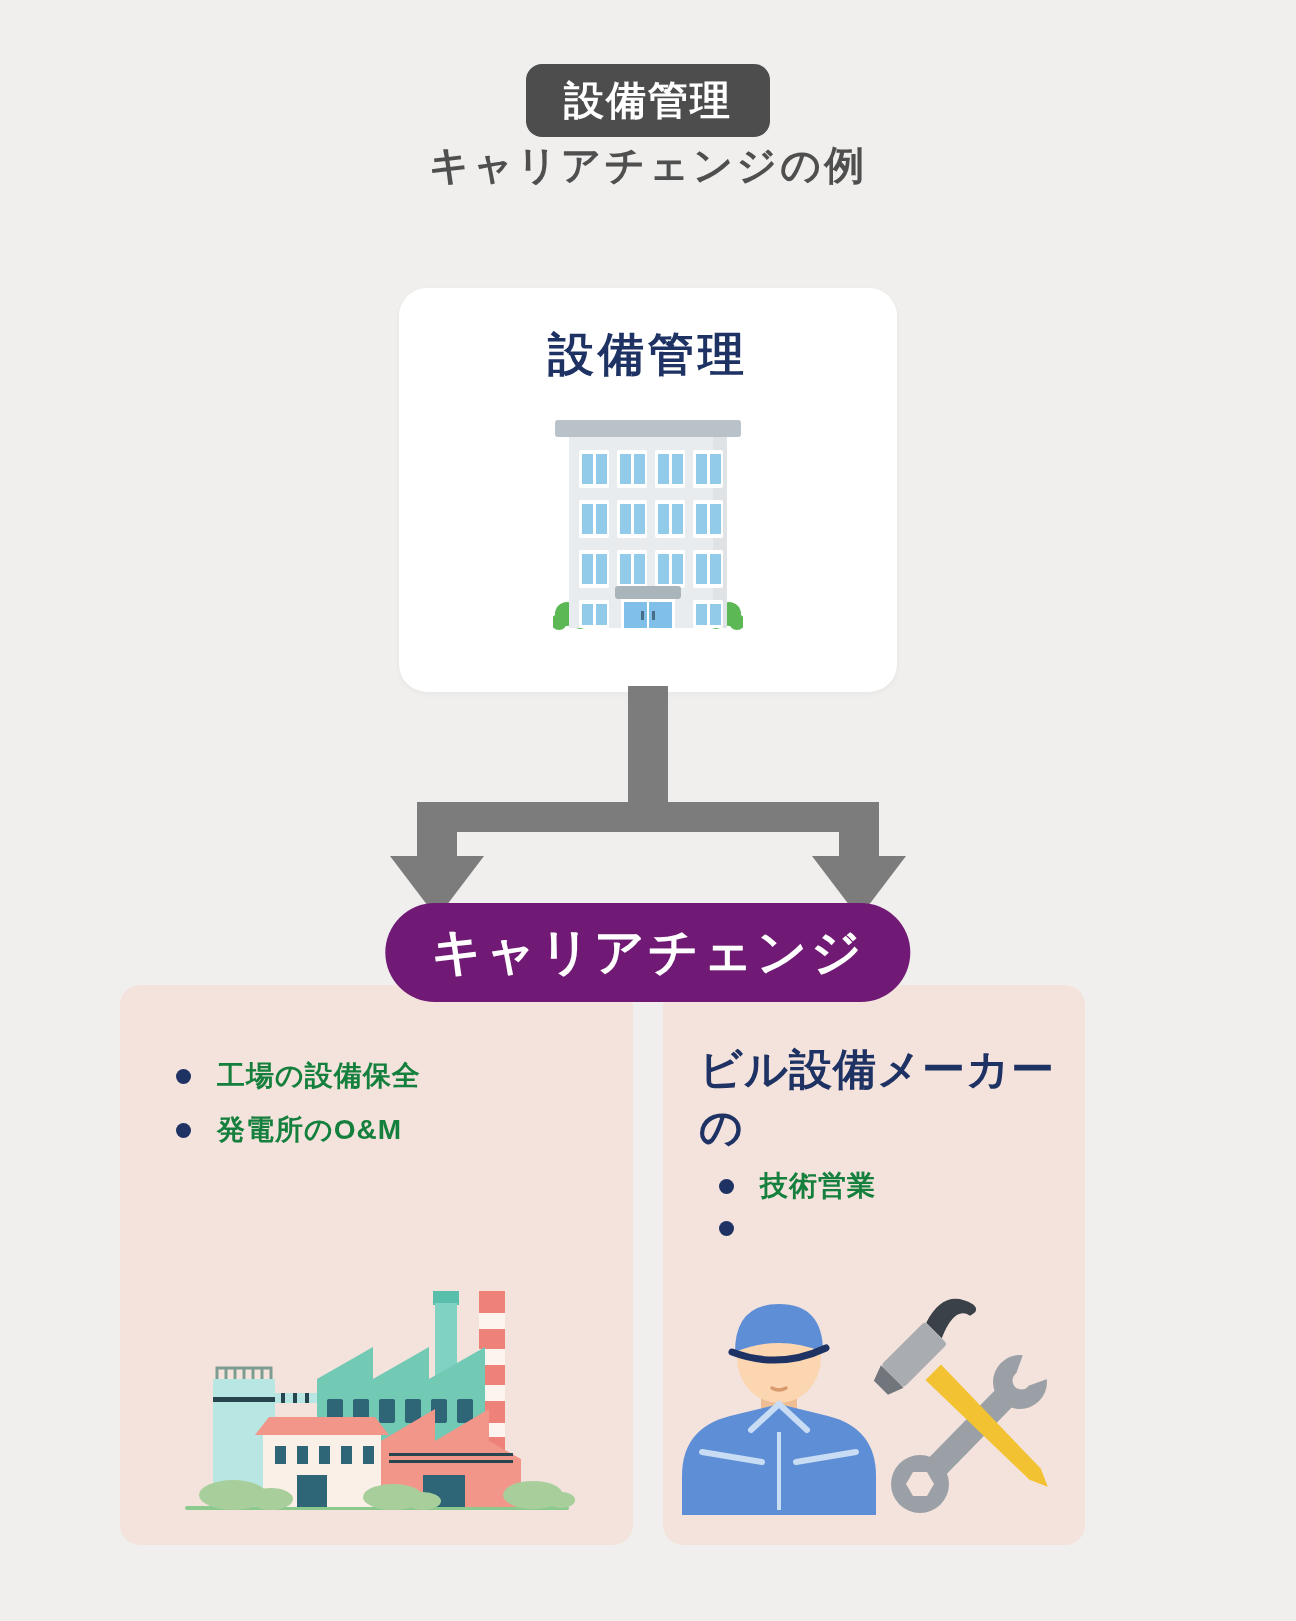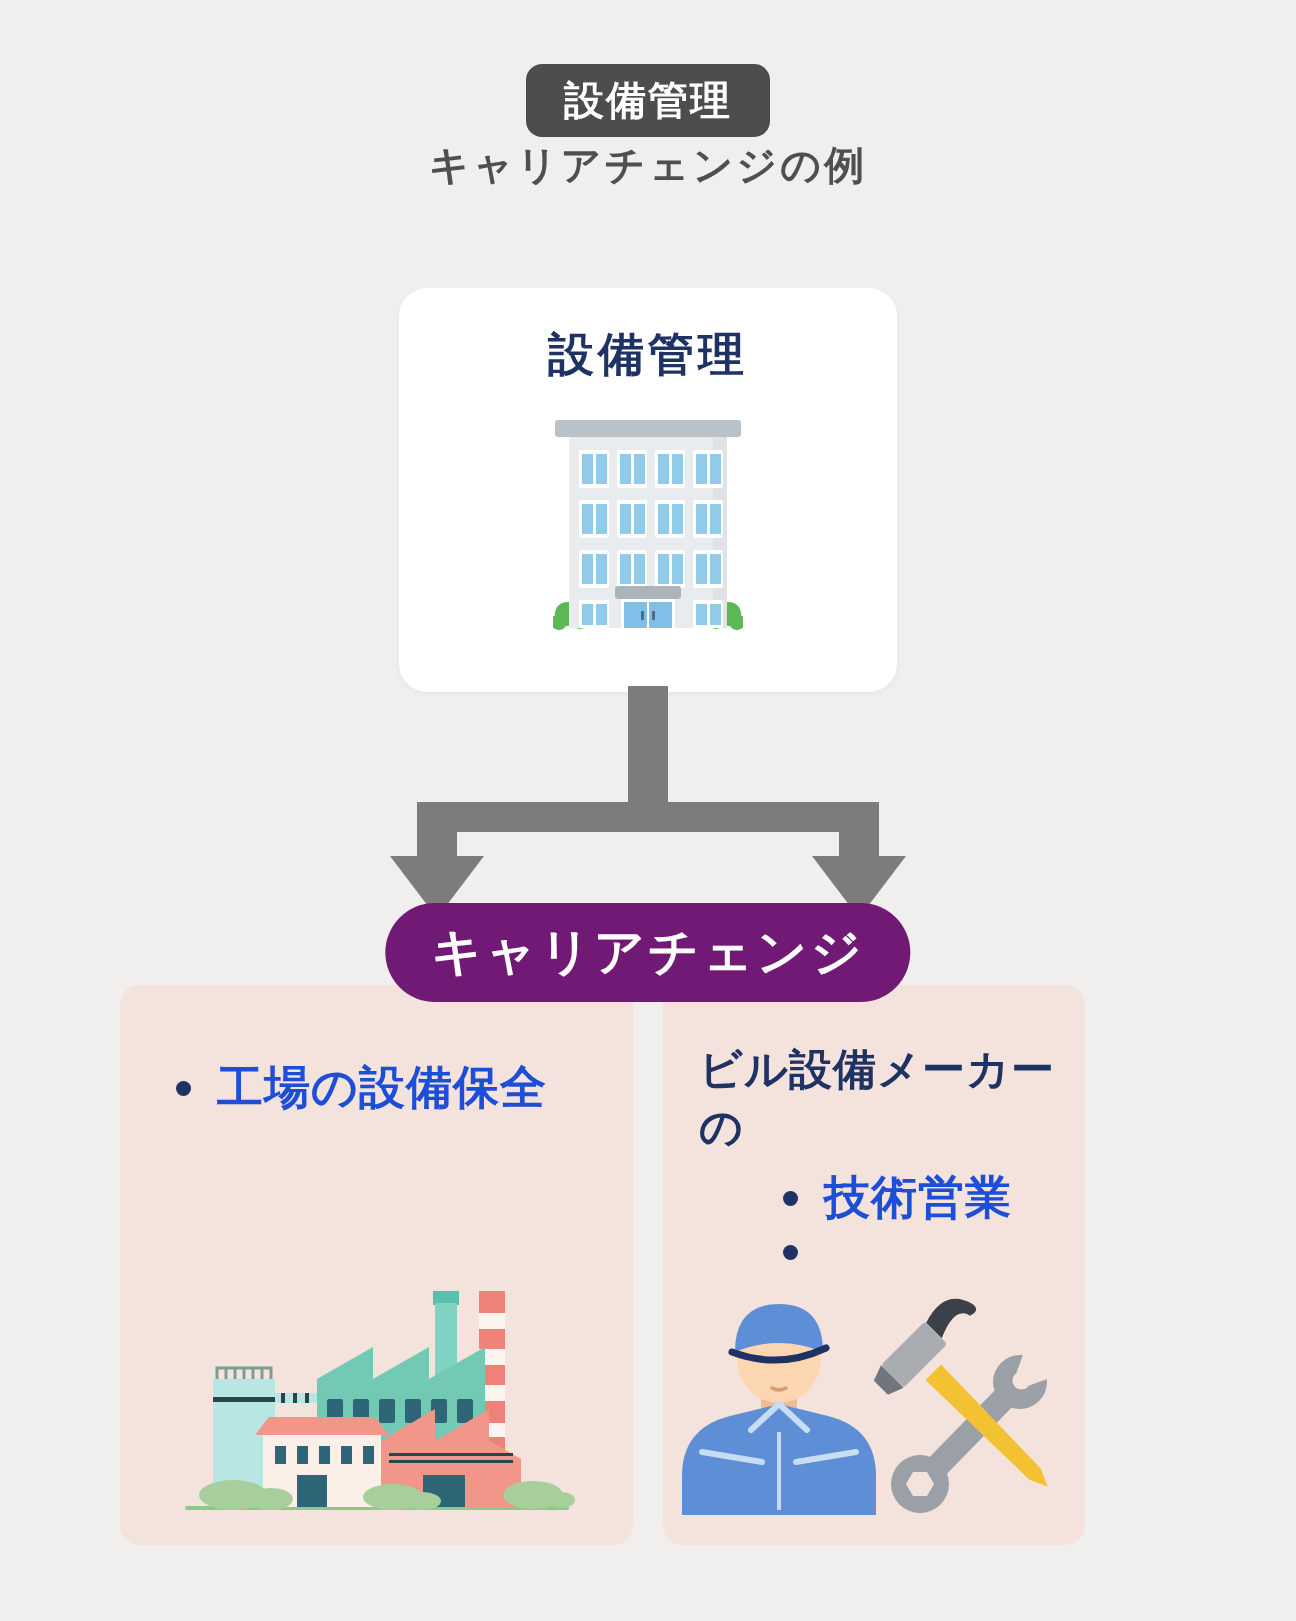--- a/index.html
+++ b/index.html
@@ -49,27 +49,27 @@
   .branch-card{
     position:absolute;top:985px;height:560px;background:#f4e3dc;border-radius:20px;
   }
   .branch-card.left{left:120px;width:513px;}
   .branch-card.right{left:663px;width:422px;}
 
   .bullet-list{margin-top:72px;padding-left:56px;}
   .branch-card.right .heading{
     margin:56px 0 0 36px;font-size:43px;font-weight:bold;color:#1e3264;letter-spacing:1px;
   }
-  .branch-card.right .bullet-list{margin-top:10px;padding-left:120px;}
+  .branch-card.right .bullet-list{margin-top:10px;padding-left:56px;}
   .bullet-row{display:flex;align-items:center;margin-bottom:16px;}
   .bullet-dot{
     width:15px;height:15px;border-radius:50%;background:#1e3264;
     margin-right:26px;flex:0 0 auto;
   }
-  .bullet-text{font-size:46px;font-weight:bold;color:#1d4ed8;letter-spacing:1px;white-space:nowrap;}
+  .bullet-text{font-size:28px;font-weight:bold;color:#15803d;letter-spacing:1px;white-space:nowrap;}
 
   .branch-illustration{position:absolute;bottom:26px;left:50%;transform:translateX(-50%);}
 </style>
 </head>
 <body>
 
 <div class="stage">
 
   <div class="badge">設備管理</div>
 
@@ -174,20 +174,24 @@
     </svg>
   </div>
 
   <div class="pill">キャリアチェンジ</div>
 
   <div class="branch-card left">
     <div class="bullet-list">
       <div class="bullet-row">
         <span class="bullet-dot"></span>
         <span class="bullet-text">工場の設備保全</span>
+      </div>
+      <div class="bullet-row">
+        <span class="bullet-dot"></span>
+        <span class="bullet-text">発電所のO&amp;M</span>
       </div>
     </div>
     <div class="branch-illustration">
       <svg width="400" height="232" viewBox="0 0 400 232">
 
         <rect x="8" y="223" width="384" height="4" rx="2" fill="#8cc98c"></rect>
 
         <rect x="256" y="8" width="26" height="14" fill="#57bfab"></rect>
         <rect x="258" y="20" width="22" height="124" fill="#80d2c2"></rect>
         <g>

